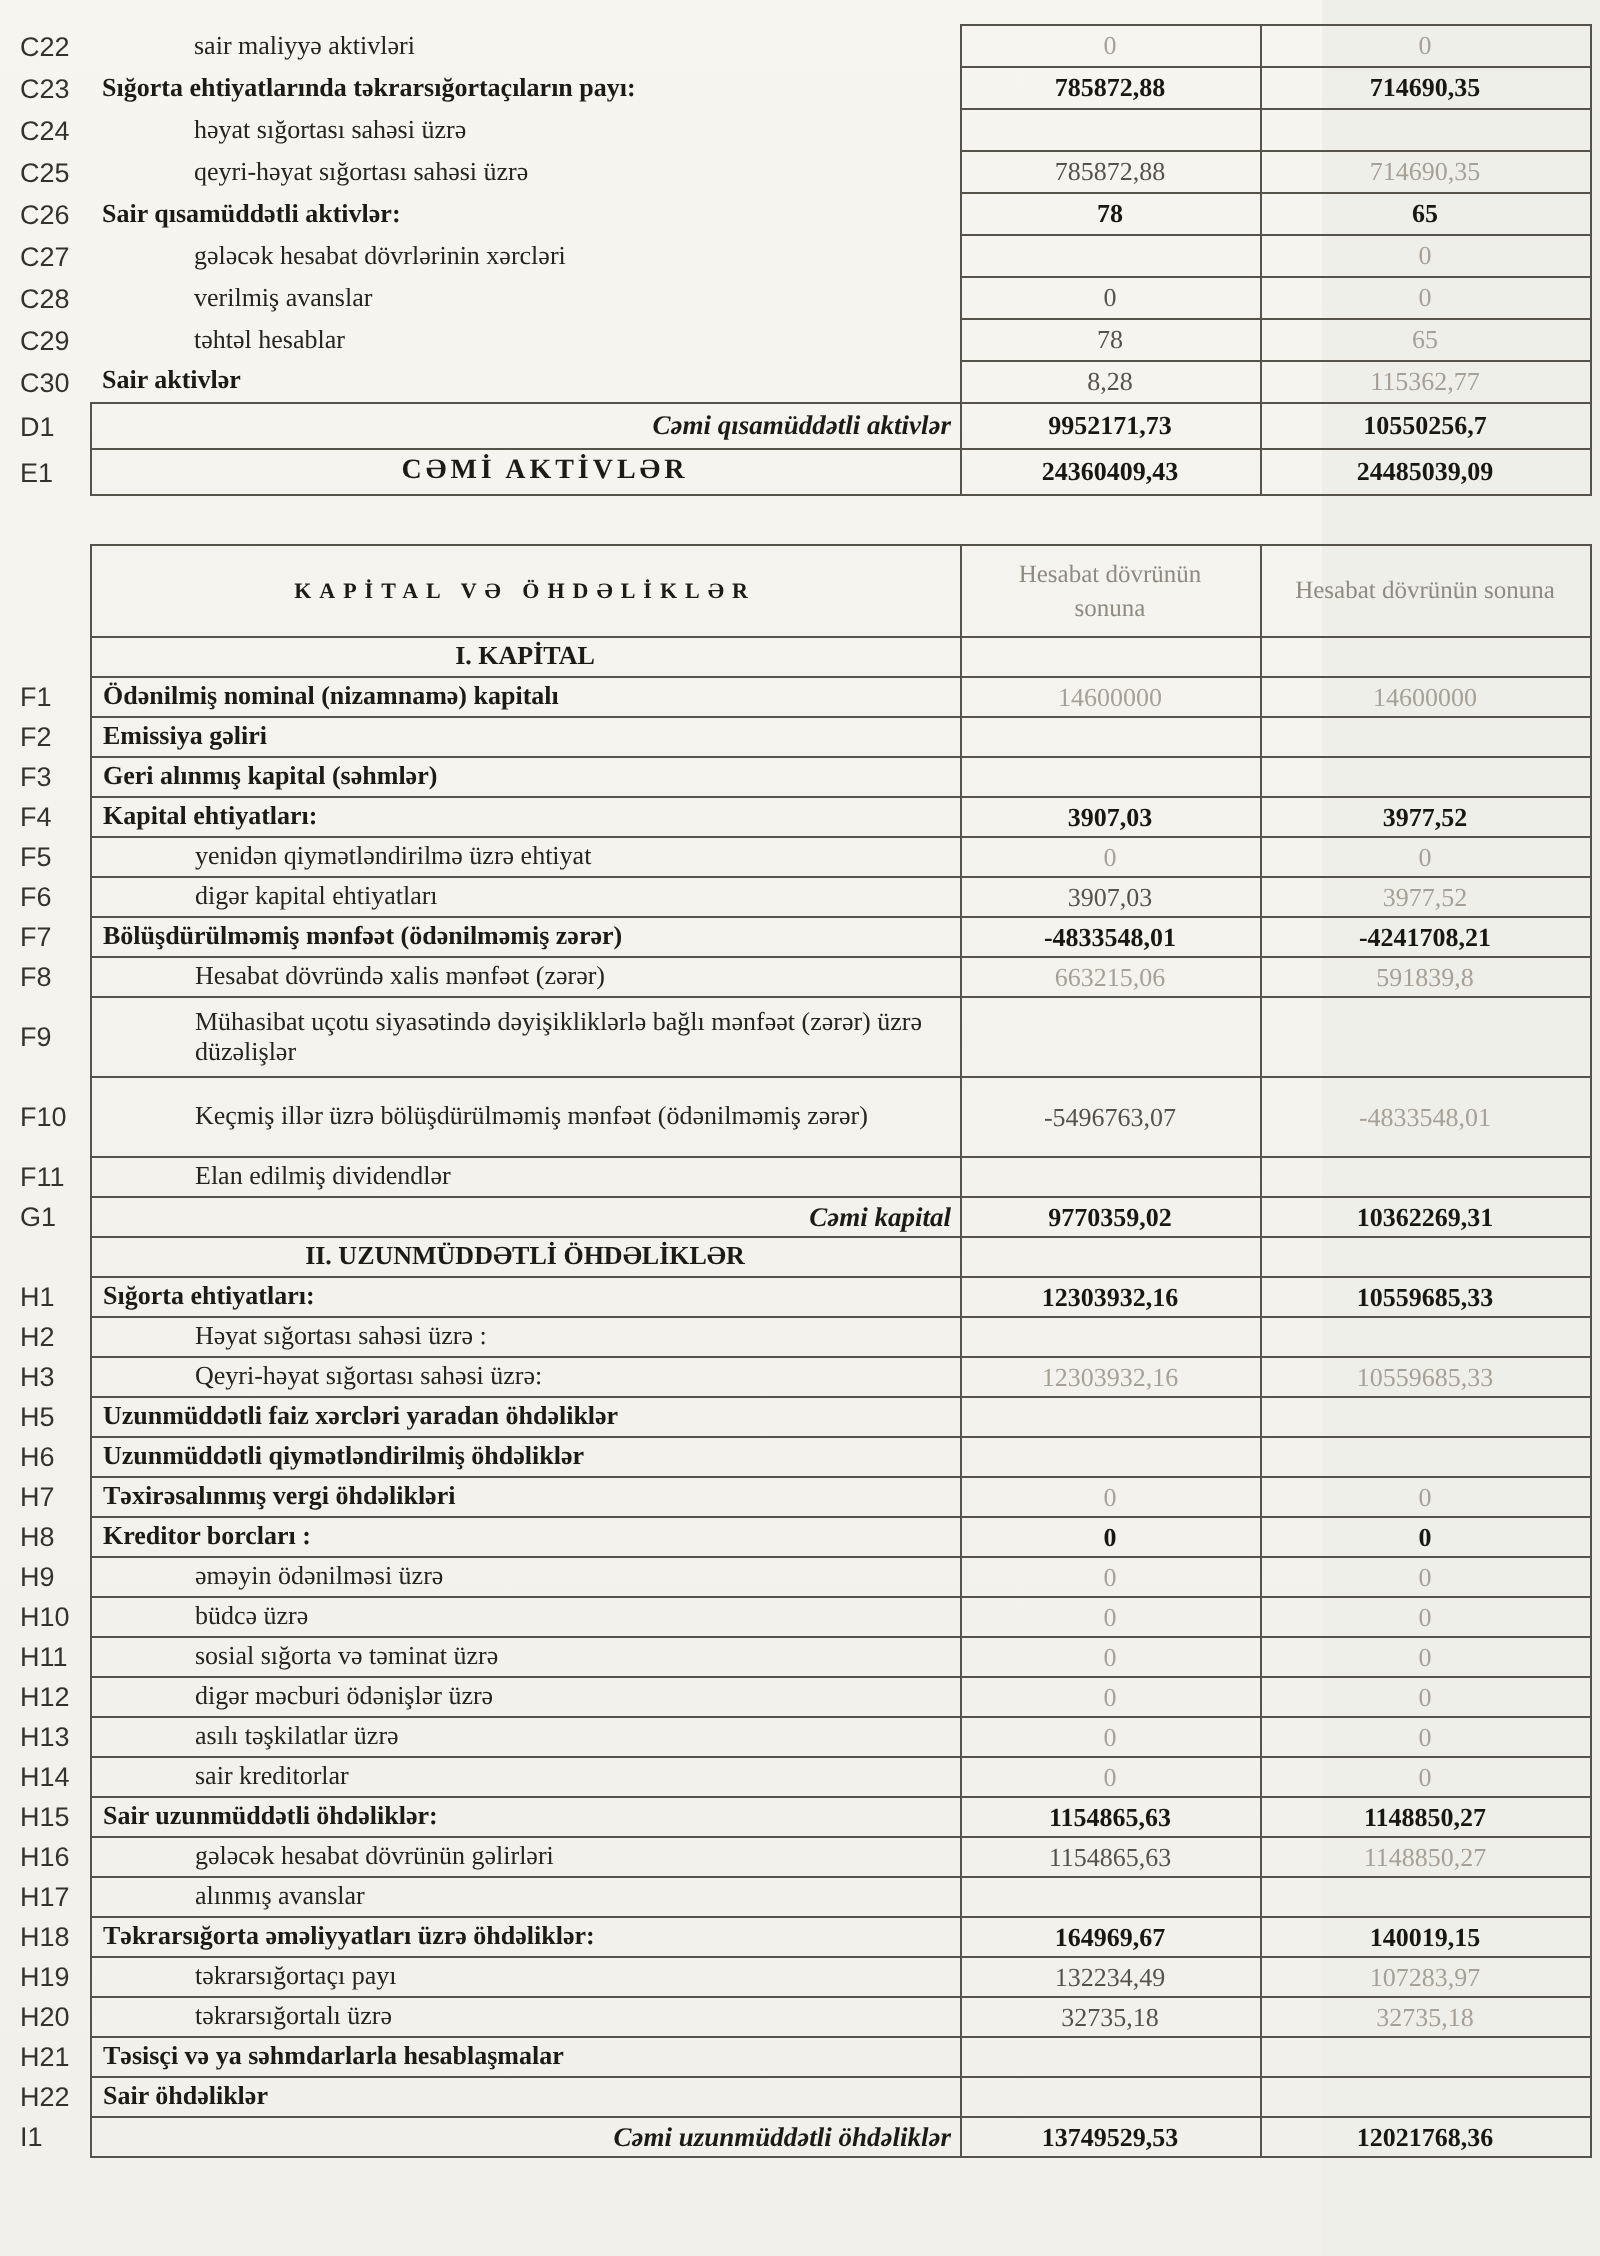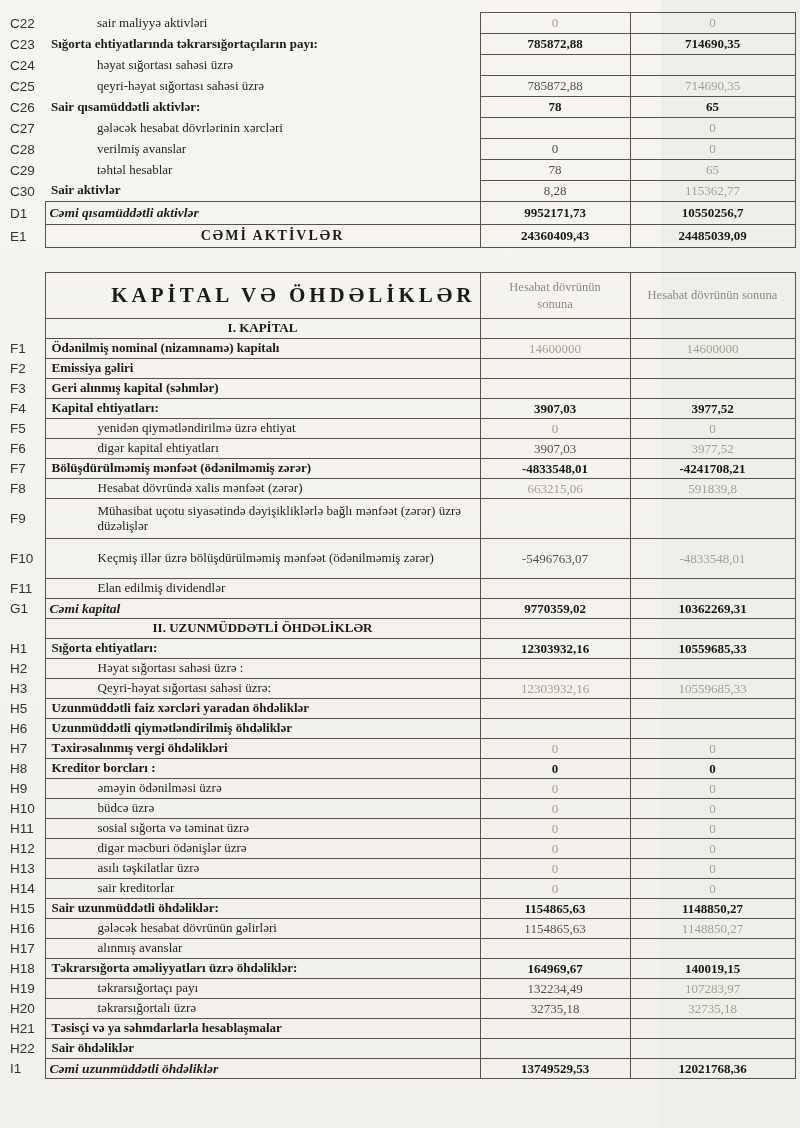--- a/index.html
+++ b/index.html
@@ -39,31 +39,31 @@
   #t2 td.lbl, #t2 td.val, #t2 th { border: 1px solid #56534b; }
   #t2 tr { height: 20px; }
   #t2 tr.tall { height: 40px; }
   #t2 thead tr { height: 46px; }
   #t2 { margin-top: 24px; }
 
   .lbl { line-height: 1.15; }
   .lbl-indent { padding-left: 52px; }
   .lbl-bold   { font-weight: bold; padding-left: 6px; color: #1d1b15; }
   .lbl-section{ font-weight: bold; text-align: center; color: #1d1b15; }
-  .lbl-total  { font-weight: bold; font-style: italic; text-align: left; font-size: 13.5px; color: #1d1b15; }
+  .lbl-total  { font-weight: bold; font-style: italic; text-align: right; font-size: 13.5px; color: #1d1b15; }
   .lbl-grand  { font-weight: bold; text-align: center; letter-spacing: 2px; font-size: 14px; color: #1d1b15; padding-left: 24px; }
 
   .val { text-align: center; }
   .val-bold   { font-weight: bold; color: #181712; }
   .val-normal { color: #55524a; }
   .val-faded  { color: #a6a196; }
 
   .hdr-title {
-    font-weight: bold; font-size: 21px; letter-spacing: 4px;
-    text-align: right; color: #1d1b15;
+    font-weight: bold; font-size: 11px; letter-spacing: 4px;
+    text-align: center; color: #1d1b15;
   }
   .hdr-col {
     font-weight: normal; color: #8e8b81; text-align: center;
     font-size: 12.5px; line-height: 1.35; padding: 2px 14px;
   }
 </style>
 </head>
 <body>
 
 <div class="paper">

